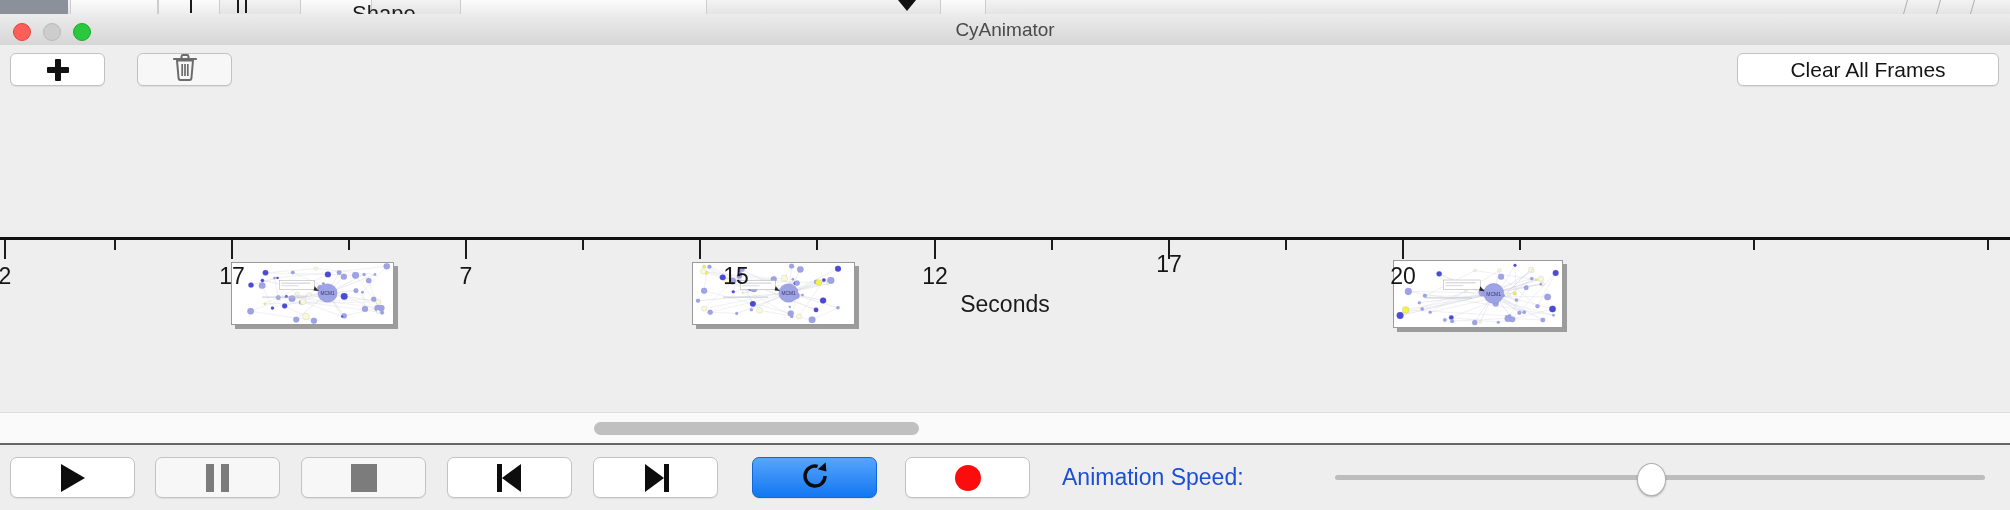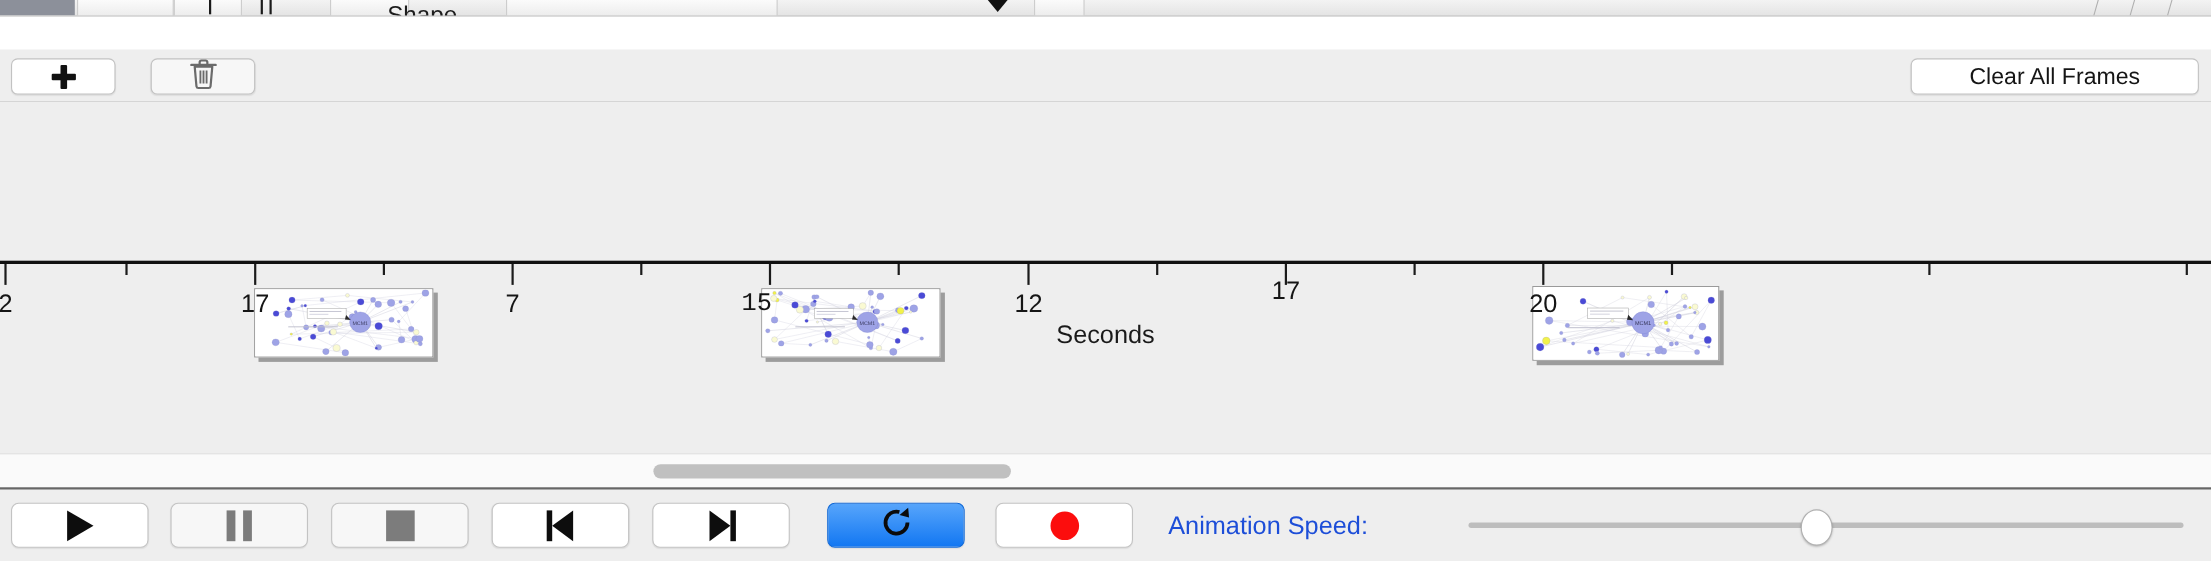--- a/index.html
+++ b/index.html
@@ -359,20 +359,26 @@
     <div class="bg-tick" style="left:190px;"></div>
     <div class="bg-tick" style="left:237px;"></div>
     <div class="bg-tick" style="left:245px;"></div>
     <div class="bg-arrow" style="left:898px;"></div>
     <div class="bg-slash" style="left:1905px;"></div>
     <div class="bg-slash" style="left:1938px;"></div>
     <div class="bg-slash" style="left:1972px;"></div>
     <div class="bg-text" style="left:352px;">Shape</div>
   </div>
 
+  <div class="titlebar">
+    <div class="traffic close"></div>
+    <div class="traffic min"></div>
+    <div class="traffic max"></div>
+    <div class="window-title">CyAnimator</div>
+  </div>
 
   <div class="toolbar">
 
     <div class="tb-btn white" id="add-frame-button">
       <span class="plus-icon"></span>
     </div>
 
     <div class="tb-btn gray" id="delete-frame-button">
       <span>
         <svg width="26" height="29" viewBox="0 0 26 29">
@@ -721,21 +727,21 @@
         <div class="tick minor" style="left: 1519px; top: 148px;"></div>
         <div class="tick minor" style="left: 1753px; top: 148px;"></div>
         <div class="tick minor" style="left: 1987px; top: 148px;"></div>
         <div class="tick major" style="left: 4px; top: 148px;"></div>
         <div class="tick-label" style="width: 120px; left: -55px; top: 171px;">2</div>
         <div class="tick major" style="left: 231px; top: 148px;"></div>
         <div class="tick-label" style="width: 120px; left: 172px; top: 171px;">17</div>
         <div class="tick major" style="left: 465px; top: 148px;"></div>
         <div class="tick-label" style="width: 120px; left: 406px; top: 171px;">7</div>
         <div class="tick major" style="left: 699px; top: 148px;"></div>
-        <div class="tick-label" style="width: 120px; left: 628px; top: 171px; font-family: Liberation Mono, monospace;">15</div>
+        <div class="tick-label" style="width: 120px; left: 676px; top: 171px;">15</div>
         <div class="tick major" style="left: 934px; top: 148px;"></div>
         <div class="tick-label" style="width: 120px; left: 875px; top: 171px;">12</div>
         <div class="tick major" style="left: 1168px; top: 148px;"></div>
         <div class="tick-label" style="width: 120px; left: 1109px; top: 159px; text-align: center;">17</div>
         <div class="tick major" style="left: 1402px; top: 148px;"></div>
         <div class="tick-label" style="width: 120px; left: 1343px; top: 171px;">20</div>
       </div>
     <div class="axis-title" style="top:199px;text-align:center;">Seconds</div>
   </div>
 

